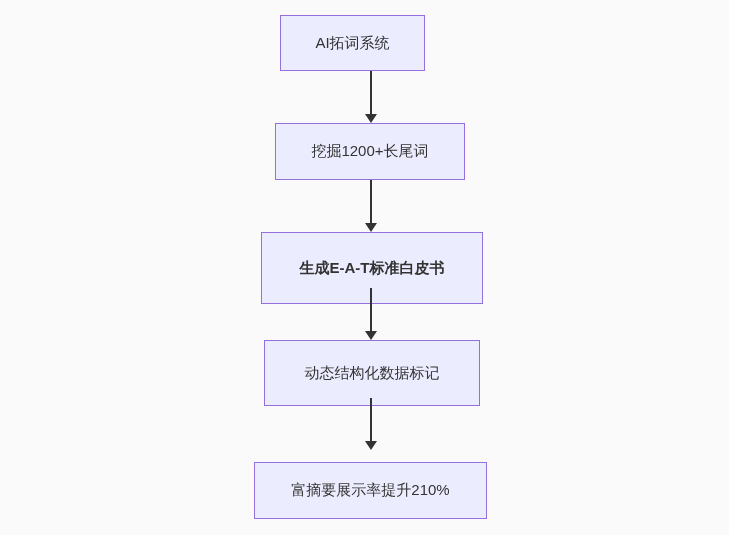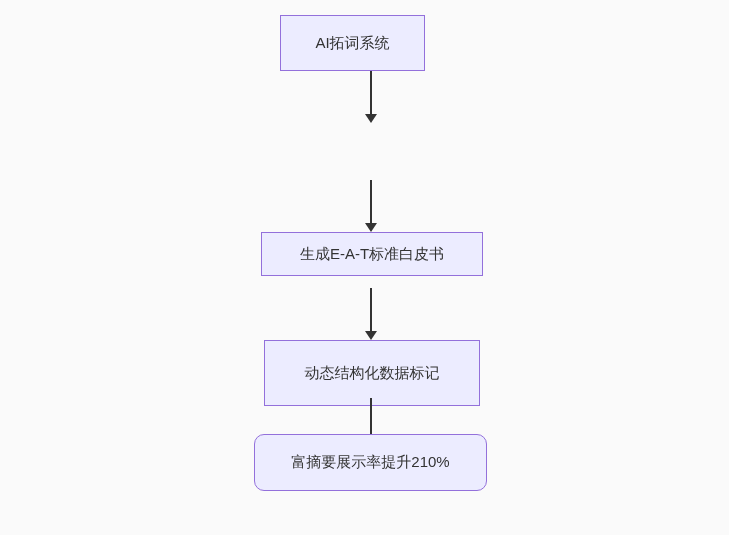--- a/index.html
+++ b/index.html
@@ -26,23 +26,23 @@
     color: #333333;
     font-size: 15px;
     display: flex;
     align-items: center;
     justify-content: center;
     text-align: center;
     white-space: nowrap;
   }
   .node-1 { left: 280px; top: 15px;  width: 145px; height: 56px; }
   .node-2 { left: 275px; top: 123px; width: 190px; height: 57px; }
-  .node-3 { left: 261px; top: 232px; width: 222px; height: 44px; }
+  .node-3 { left: 261px; top: 232px; width: 222px; height: 72px; font-weight: bold; }
   .node-4 { left: 264px; top: 340px; width: 216px; height: 66px; }
-  .node-5 { left: 254px; top: 434px; width: 233px; height: 57px; border-radius: 10px; }
+  .node-5 { left: 254px; top: 462px; width: 233px; height: 57px; }
 
   .arrow {
     position: absolute;
     width: 14px;
     margin-left: -7px;
     left: 371px;
   }
   .arrow-1 { top: 71px;  height: 52px; }
   .arrow-2 { top: 180px; height: 52px; }
   .arrow-3 { top: 288px; height: 52px; }
@@ -75,20 +75,23 @@
 
   <div class="flow-node node-1">
     <span>AI拓词系统</span>
   </div>
 
   <div class="arrow arrow-1">
     <div class="arrow-line"></div>
     <div class="arrow-head"></div>
   </div>
 
+  <div class="flow-node node-2">
+    <span>挖掘1200+长尾词</span>
+  </div>
 
   <div class="arrow arrow-2">
     <div class="arrow-line"></div>
     <div class="arrow-head"></div>
   </div>
 
   <div class="flow-node node-3">
     <span>生成E-A-T标准白皮书</span>
   </div>
 

